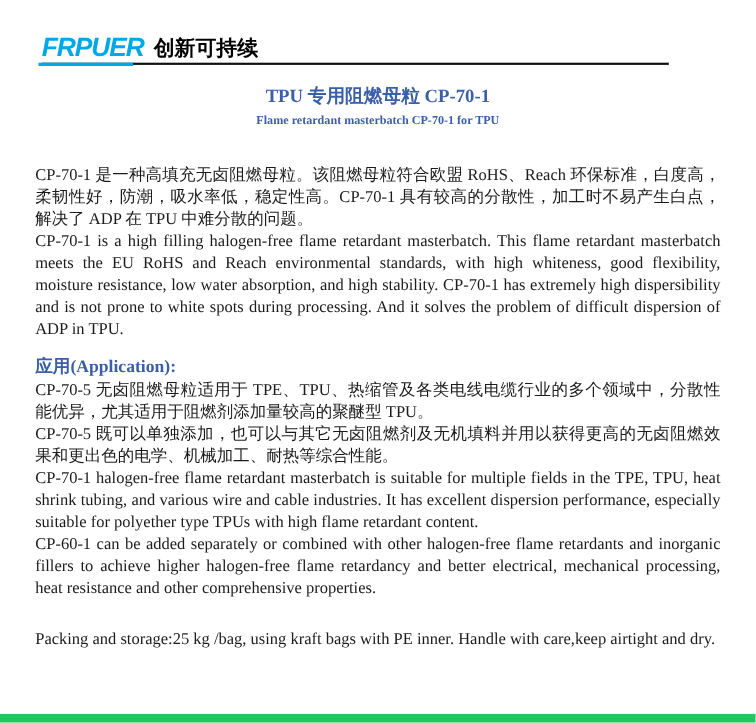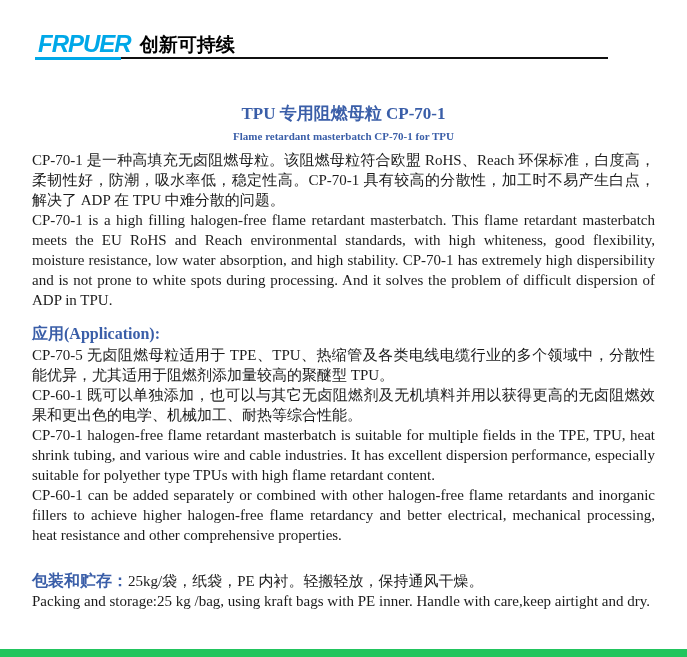--- a/index.html
+++ b/index.html
@@ -38,21 +38,21 @@
     font-weight:bold; font-size:19px; line-height:22px; color:#000;
     margin-left:5px;
   }
   .company {
     font-family:"Liberation Sans","DejaVu Sans",sans-serif;
     font-weight:bold; font-size:19px; line-height:22px; color:#000;
   }
 
   
   .title-block {
-    position:absolute; left:0; top:102px; width:687px;
+    position:absolute; left:0; top:76px; width:687px;
     text-align:center; color:#3a5ea8; font-weight:bold;
   }
   .title-zh { font-size:17px; line-height:23px; }
   .title-en { font-size:11px; line-height:23px; }
 
   
   .content { position:absolute; left:32px; top:150px; width:623px; }
   .section { margin:0 0 13px 0; }
   .sec-heading {
     color:#3a5ea8; font-weight:bold;
@@ -87,24 +87,23 @@
   <div class="content">
 
     <div class="section">
       <p class="para">CP-70-1 是一种高填充无卤阻燃母粒。该阻燃母粒符合欧盟 RoHS、Reach 环保标准，白度高，柔韧性好，防潮，吸水率低，稳定性高。CP-70-1 具有较高的分散性，加工时不易产生白点，解决了 ADP 在 TPU 中难分散的问题。</p>
       <p class="para">CP-70-1 is a high filling halogen-free flame retardant masterbatch. This flame retardant masterbatch meets the EU RoHS and Reach environmental standards, with high whiteness, good flexibility, moisture resistance, low water absorption, and high stability. CP-70-1 has extremely high dispersibility and is not prone to white spots during processing. And it solves the problem of difficult dispersion of ADP in TPU.</p>
     </div>
 
     <div class="section">
       <p class="sec-heading">应用(Application):</p>
       <p class="para">CP-70-5 无卤阻燃母粒适用于 TPE、TPU、热缩管及各类电线电缆行业的多个领域中，分散性能优异，尤其适用于阻燃剂添加量较高的聚醚型 TPU。</p>
-      <p class="para">CP-60-1 既可以单独添加，也可以与其它无卤阻燃剂及无机填料并用以获得更高的无卤阻燃效果和更出色的电学、机械加工、耐热等综合性能。</p>
+      <p class="para">CP-70-5 既可以单独添加，也可以与其它无卤阻燃剂及无机填料并用以获得更高的无卤阻燃效果和更出色的电学、机械加工、耐热等综合性能。</p>
       <p class="para">CP-70-1 halogen-free flame retardant masterbatch is suitable for multiple fields in the TPE, TPU, heat shrink tubing, and various wire and cable industries. It has excellent dispersion performance, especially suitable for polyether type TPUs with high flame retardant content.</p>
       <p class="para">CP-60-1 can be added separately or combined with other halogen-free flame retardants and inorganic fillers to achieve higher halogen-free flame retardancy and better electrical, mechanical processing, heat resistance and other comprehensive properties.</p>
     </div>
 
     <div class="section section-packing">
-      <p class="para"><span class="inline-heading">包装和贮存：</span><span>25kg/袋，纸袋，PE 内衬。轻搬轻放，保持通风干燥。</span></p>
       <p class="para">Packing and storage:25 kg /bag, using kraft bags with PE inner. Handle with care,keep airtight and dry.</p>
     </div>
 
   </div>
 </div>
 
 </body></html>

